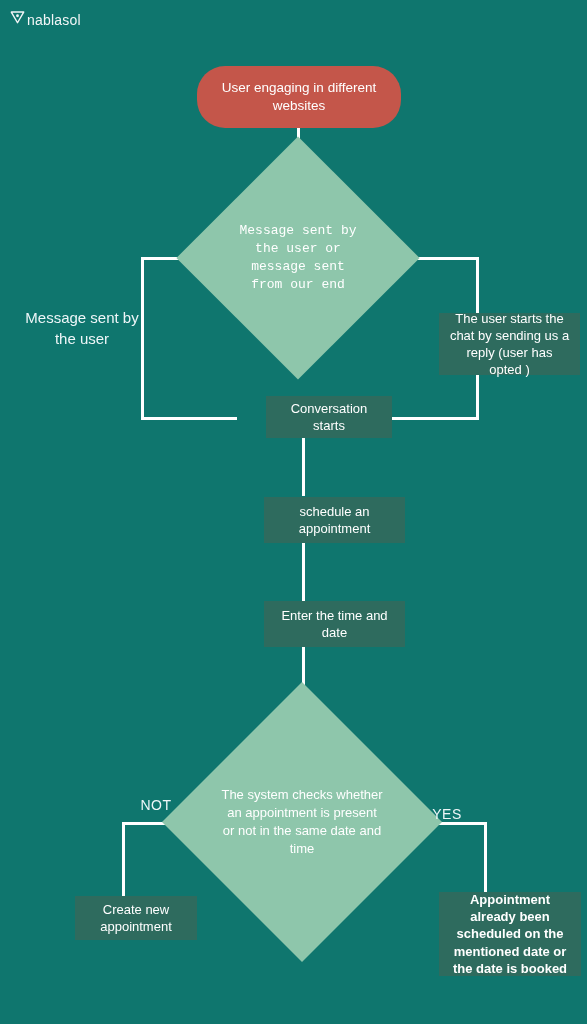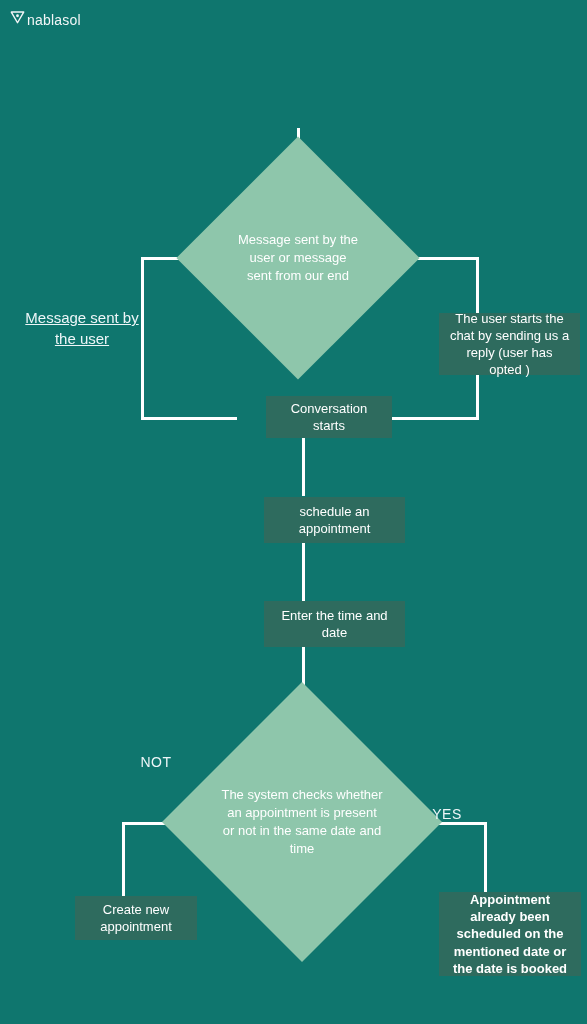--- a/index.html
+++ b/index.html
@@ -79,21 +79,21 @@
     box-sizing: border-box;
   }
 
   
   .label {
     position: absolute;
     color: #eef6f8;
     text-align: center;
     line-height: 1.38;
   }
-  .label-big { font-size: 15px; text-decoration: underline; }
+  .label-big { font-size: 15px; }
   .label-branch { font-size: 14px; letter-spacing: .5px; }
 
   
   .line {
     position: absolute;
     background: #ffffff;
   }
   .vline { width: 3px; }
   .hline { height: 3px; }
 </style>
@@ -127,24 +127,27 @@
   <div class="line vline" style="left:302px; top:543px; height:58px;"></div>
 
   <div class="line vline" style="left:302px; top:646px; height:80px;"></div>
 
   <div class="line hline" style="left:122px; top:822px; width:82px;"></div>
   <div class="line vline" style="left:122px; top:822px; height:75px;"></div>
 
   <div class="line hline" style="left:399px; top:822px; width:88px;"></div>
   <div class="line vline" style="left:484px; top:822px; height:70px;"></div>
 
+  <div class="node capsule" style="left:197px; top:66px; width:204px; height:62px;">
+    <span>User engaging in different websites</span>
+  </div>
 
   <div class="diamond-wrap" style="left:212px; top:172px; width:172px; height:172px;">
     <div class="diamond-shape"></div>
-    <div class="diamond-text" style="padding:0 24px;">Message sent by the user or message sent from our end</div>
+    <div class="diamond-text" style="padding:0 24px;font-family:Liberation Mono, monospace;">Message sent by the user or message sent from our end</div>
   </div>
 
   <div class="label label-big" style="left:24px; top:308px; width:116px;">Message sent by the user</div>
 
   <div class="node box" style="left:407px; top:313px; width:141px; height:62px;">
     <span>The user starts the chat by sending us a reply (user has opted )</span>
   </div>
 
   <div class="node box" style="left:234px; top:396px; width:126px; height:42px;">
     <span>Conversation starts</span>
@@ -156,21 +159,21 @@
 
   <div class="node box" style="left:232px; top:497px; width:141px; height:46px;">
     <span>schedule an appointment</span>
   </div>
 
   <div class="diamond-wrap" style="left:203px; top:723px; width:198px; height:198px;">
     <div class="diamond-shape"></div>
     <div class="diamond-text" style="padding:0 18px;">The system checks whether an appointment is present or not in the same date and time</div>
   </div>
 
-  <div class="label label-branch" style="left:128px; top:753px; width:56px;">NOT</div>
+  <div class="label label-branch" style="left:128px; top:796px; width:56px;">NOT</div>
   <div class="label label-branch" style="left:421px; top:805px; width:52px;">YES</div>
 
   <div class="node box" style="left:43px; top:896px; width:122px; height:44px;">
     <span>Create new appointment</span>
   </div>
 
   <div class="node box" style="left:407px; top:892px; width:142px; height:84px;font-weight:bold;">
     <span>Appointment already been scheduled on the mentioned date or the date is booked</span>
   </div>
 

